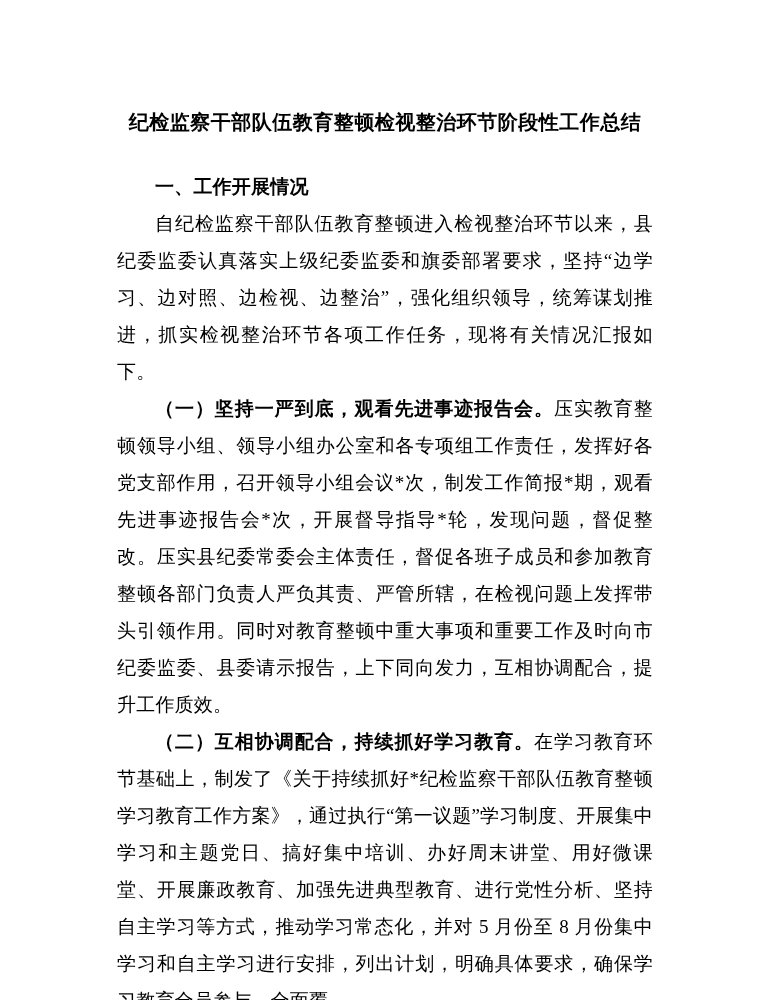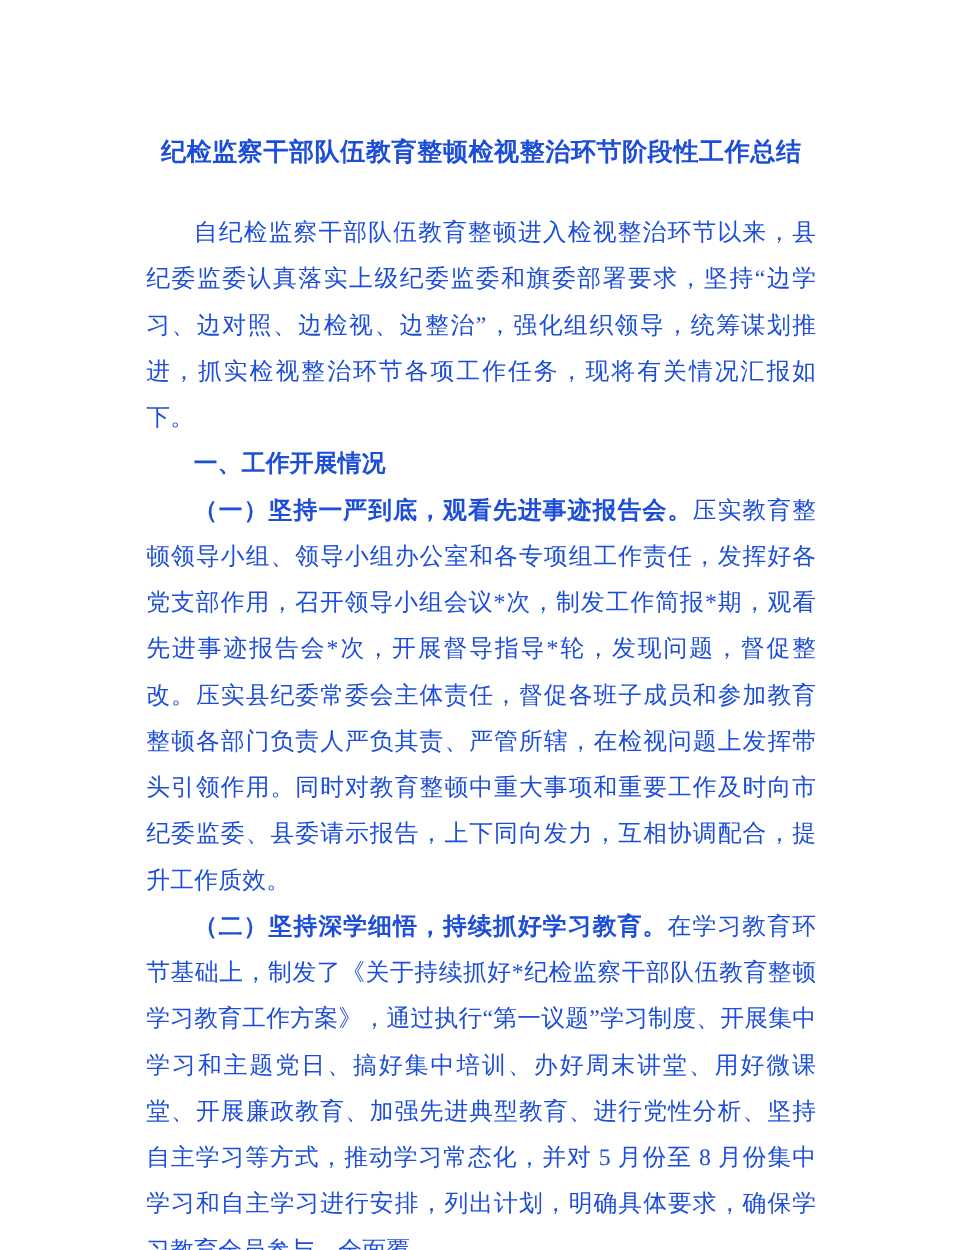--- a/index.html
+++ b/index.html
@@ -41,21 +41,21 @@
   .para.heading {
     font-weight: bold;
   }
   .lead {
     font-weight: bold;
   }
 </style>
 </head>
 <body style="background: rgb(255, 255, 255);">
 
-<div class="page" style="color: #1d4ed8;">
+<div class="page" style="color: #000000;">
   <h1 class="doc-title">纪检监察干部队伍教育整顿检视整治环节阶段性工作总结</h1>
   <div class="content" id="content">
+      <div class="para heading"><b class="lead">一、工作开展情况</b></div>
       <div class="para body"><span>自纪检监察干部队伍教育整顿进入检视整治环节以来，县纪委监委认真落实上级纪委监委和旗委部署要求，坚持“边学习、边对照、边检视、边整治”，强化组织领导，统筹谋划推进，抓实检视整治环节各项工作任务，现将有关情况汇报如下。</span></div>
-      <div class="para heading"><b class="lead">一、工作开展情况</b></div>
       <div class="para body"><b class="lead">（一）坚持一严到底，观看先进事迹报告会。</b><span>压实教育整顿领导小组、领导小组办公室和各专项组工作责任，发挥好各党支部作用，召开领导小组会议*次，制发工作简报*期，观看先进事迹报告会*次，开展督导指导*轮，发现问题，督促整改。压实县纪委常委会主体责任，督促各班子成员和参加教育整顿各部门负责人严负其责、严管所辖，在检视问题上发挥带头引领作用。同时对教育整顿中重大事项和重要工作及时向市纪委监委、县委请示报告，上下同向发力，互相协调配合，提升工作质效。</span></div>
-      <div class="para body"><b class="lead">（二）坚持深学细悟，持续抓好学习教育。</b><span>在学习教育环节基础上，制发了《关于持续抓好*纪检监察干部队伍教育整顿学习教育工作方案》，通过执行“第一议题”学习制度、开展集中学习和主题党日、搞好集中培训、办好周末讲堂、用好微课堂、开展廉政教育、加强先进典型教育、进行党性分析、坚持自主学习等方式，推动学习常态化，并对 5 月份至 8 月份集中学习和自主学习进行安排，列出计划，明确具体要求，确保学习教育全员参与、全面覆</span></div>
+      <div class="para body"><b class="lead">（二）互相协调配合，持续抓好学习教育。</b><span>在学习教育环节基础上，制发了《关于持续抓好*纪检监察干部队伍教育整顿学习教育工作方案》，通过执行“第一议题”学习制度、开展集中学习和主题党日、搞好集中培训、办好周末讲堂、用好微课堂、开展廉政教育、加强先进典型教育、进行党性分析、坚持自主学习等方式，推动学习常态化，并对 5 月份至 8 月份集中学习和自主学习进行安排，列出计划，明确具体要求，确保学习教育全员参与、全面覆</span></div>
     </div>
 </div>
 
 </body></html>

